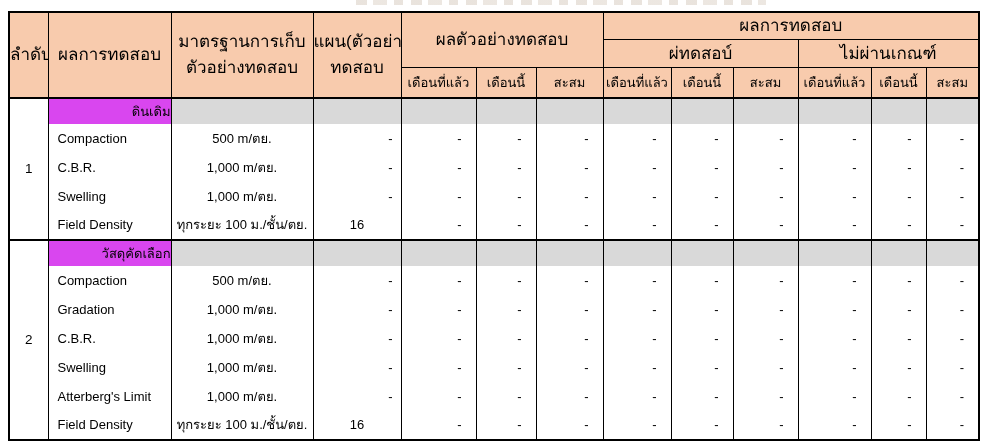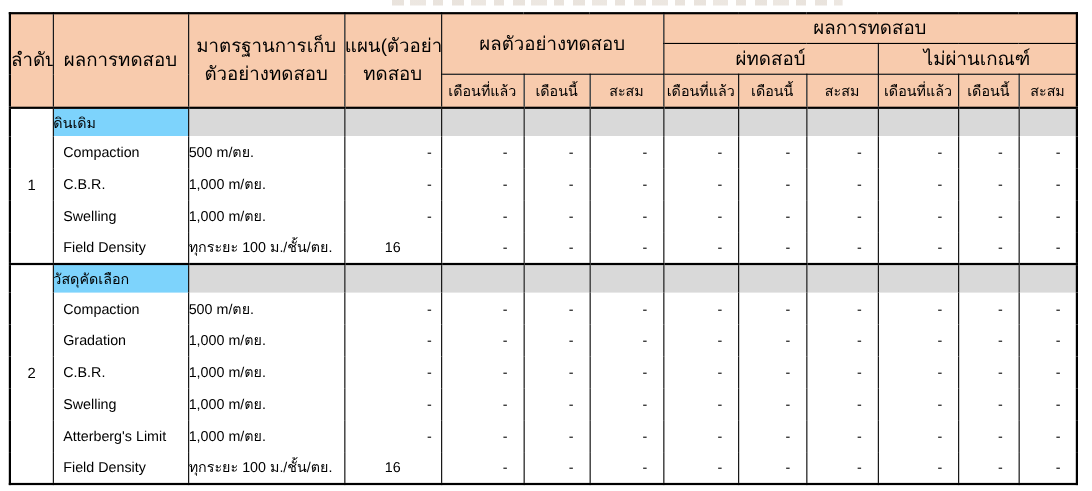--- a/index.html
+++ b/index.html
@@ -44,24 +44,24 @@
   }
   thead tr.hr1 { height: 27px; }
   thead tr.hr2 { height: 28px; }
   thead tr.hr3 { height: 30px; }
   thead tr.hr3 th { border-bottom: 2px solid #000; font-size: 13px; }
   tbody td { font-size: 13px; }
   tbody tr.sec { height: 26px; }
   tbody tr.datarow { height: 29px; margin-left: 28px; }
   tbody tr.sec td { border-top: 2px solid #000; }
   td.no { text-align: center; background: #fff; font-size: 13.5px; }
-  td.sectitle { background: #7dd3fc; text-align: left; padding-left: 0; }
+  td.sectitle { background: #d946ef; text-align: right; padding-left: 0; }
   td.secfill { background: #D9D9D9; }
   td.item { text-align: left; padding-left: 9px; }
-  td.std { text-align: left; }
+  td.std { text-align: center; }
   td.plan { text-align: center; }
   td.plan.flush-dash { text-align: right; padding-right: 8px; }
   td.res { text-align: right; padding-right: 14px; }
 </style>
 </head>
 <body>
 
 <div class="title-remnant"></div>
 
 <table class="report">

